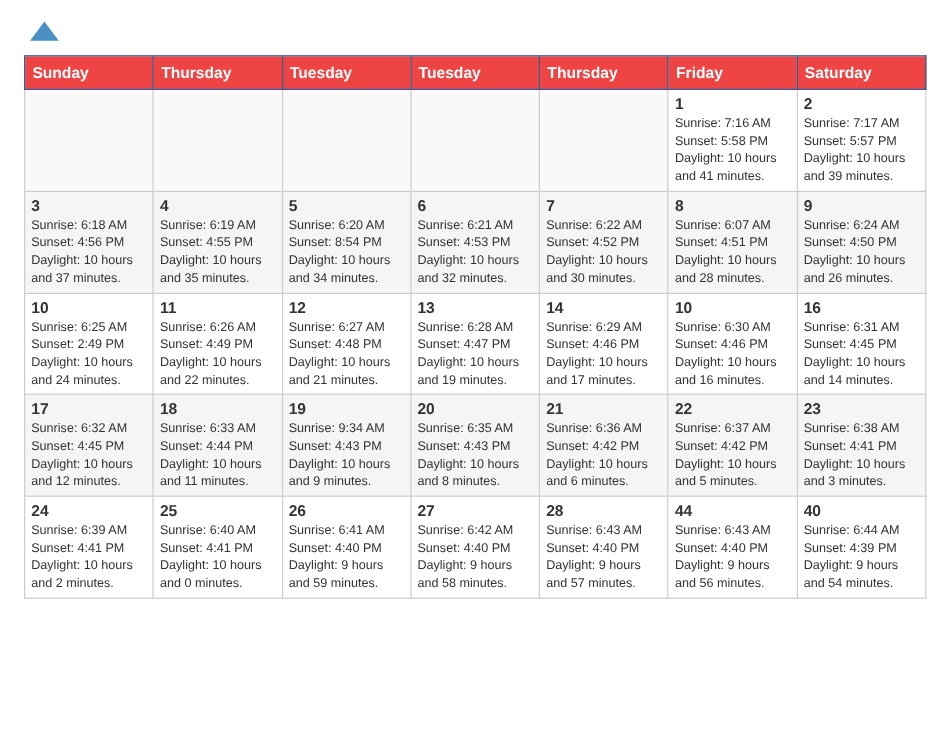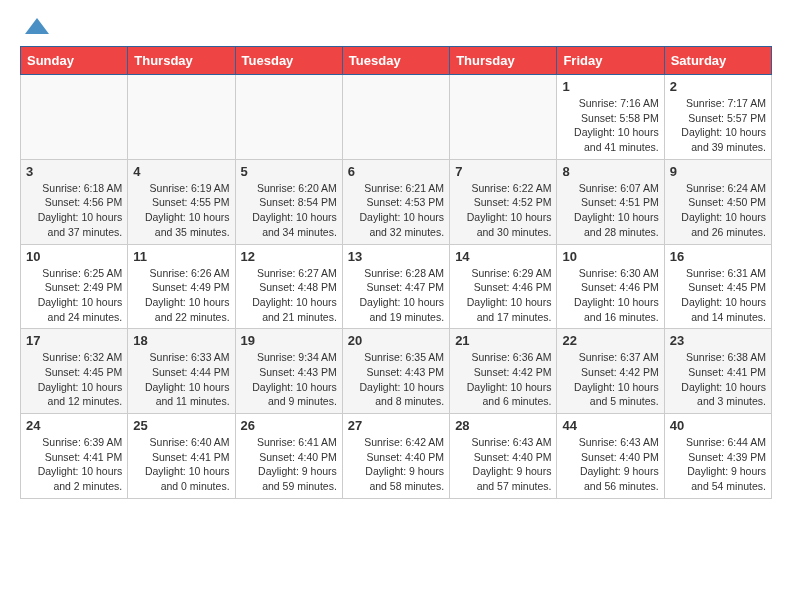--- a/index.html
+++ b/index.html
@@ -29,21 +29,21 @@
       vertical-align: top;
       padding: 4px 5px;
       width: calc(100% / 7);
       min-height: 80px;
       font-size: 11px;
       color: #333;
       background: #fff;
     }
     .calendar td.empty { background: #f9f9f9; }
     .day-num { font-size: 13px; font-weight: bold; display: block; margin-bottom: 2px; }
-    .day-info { font-size: 10.5px; line-height: 1.4; color: #333; text-align: right; }
+    .day-info { font-size: 10.5px; line-height: 1.4; color: #333; }
     tr:nth-child(even) td:not(.empty) { background: #f5f5f5; }
   </style>
 </head>
 <body>
 
 <div class="page">
   <div class="header">
     <div class="logo">
       <div class="logo-text">
         <span class="logo-general"></span>

